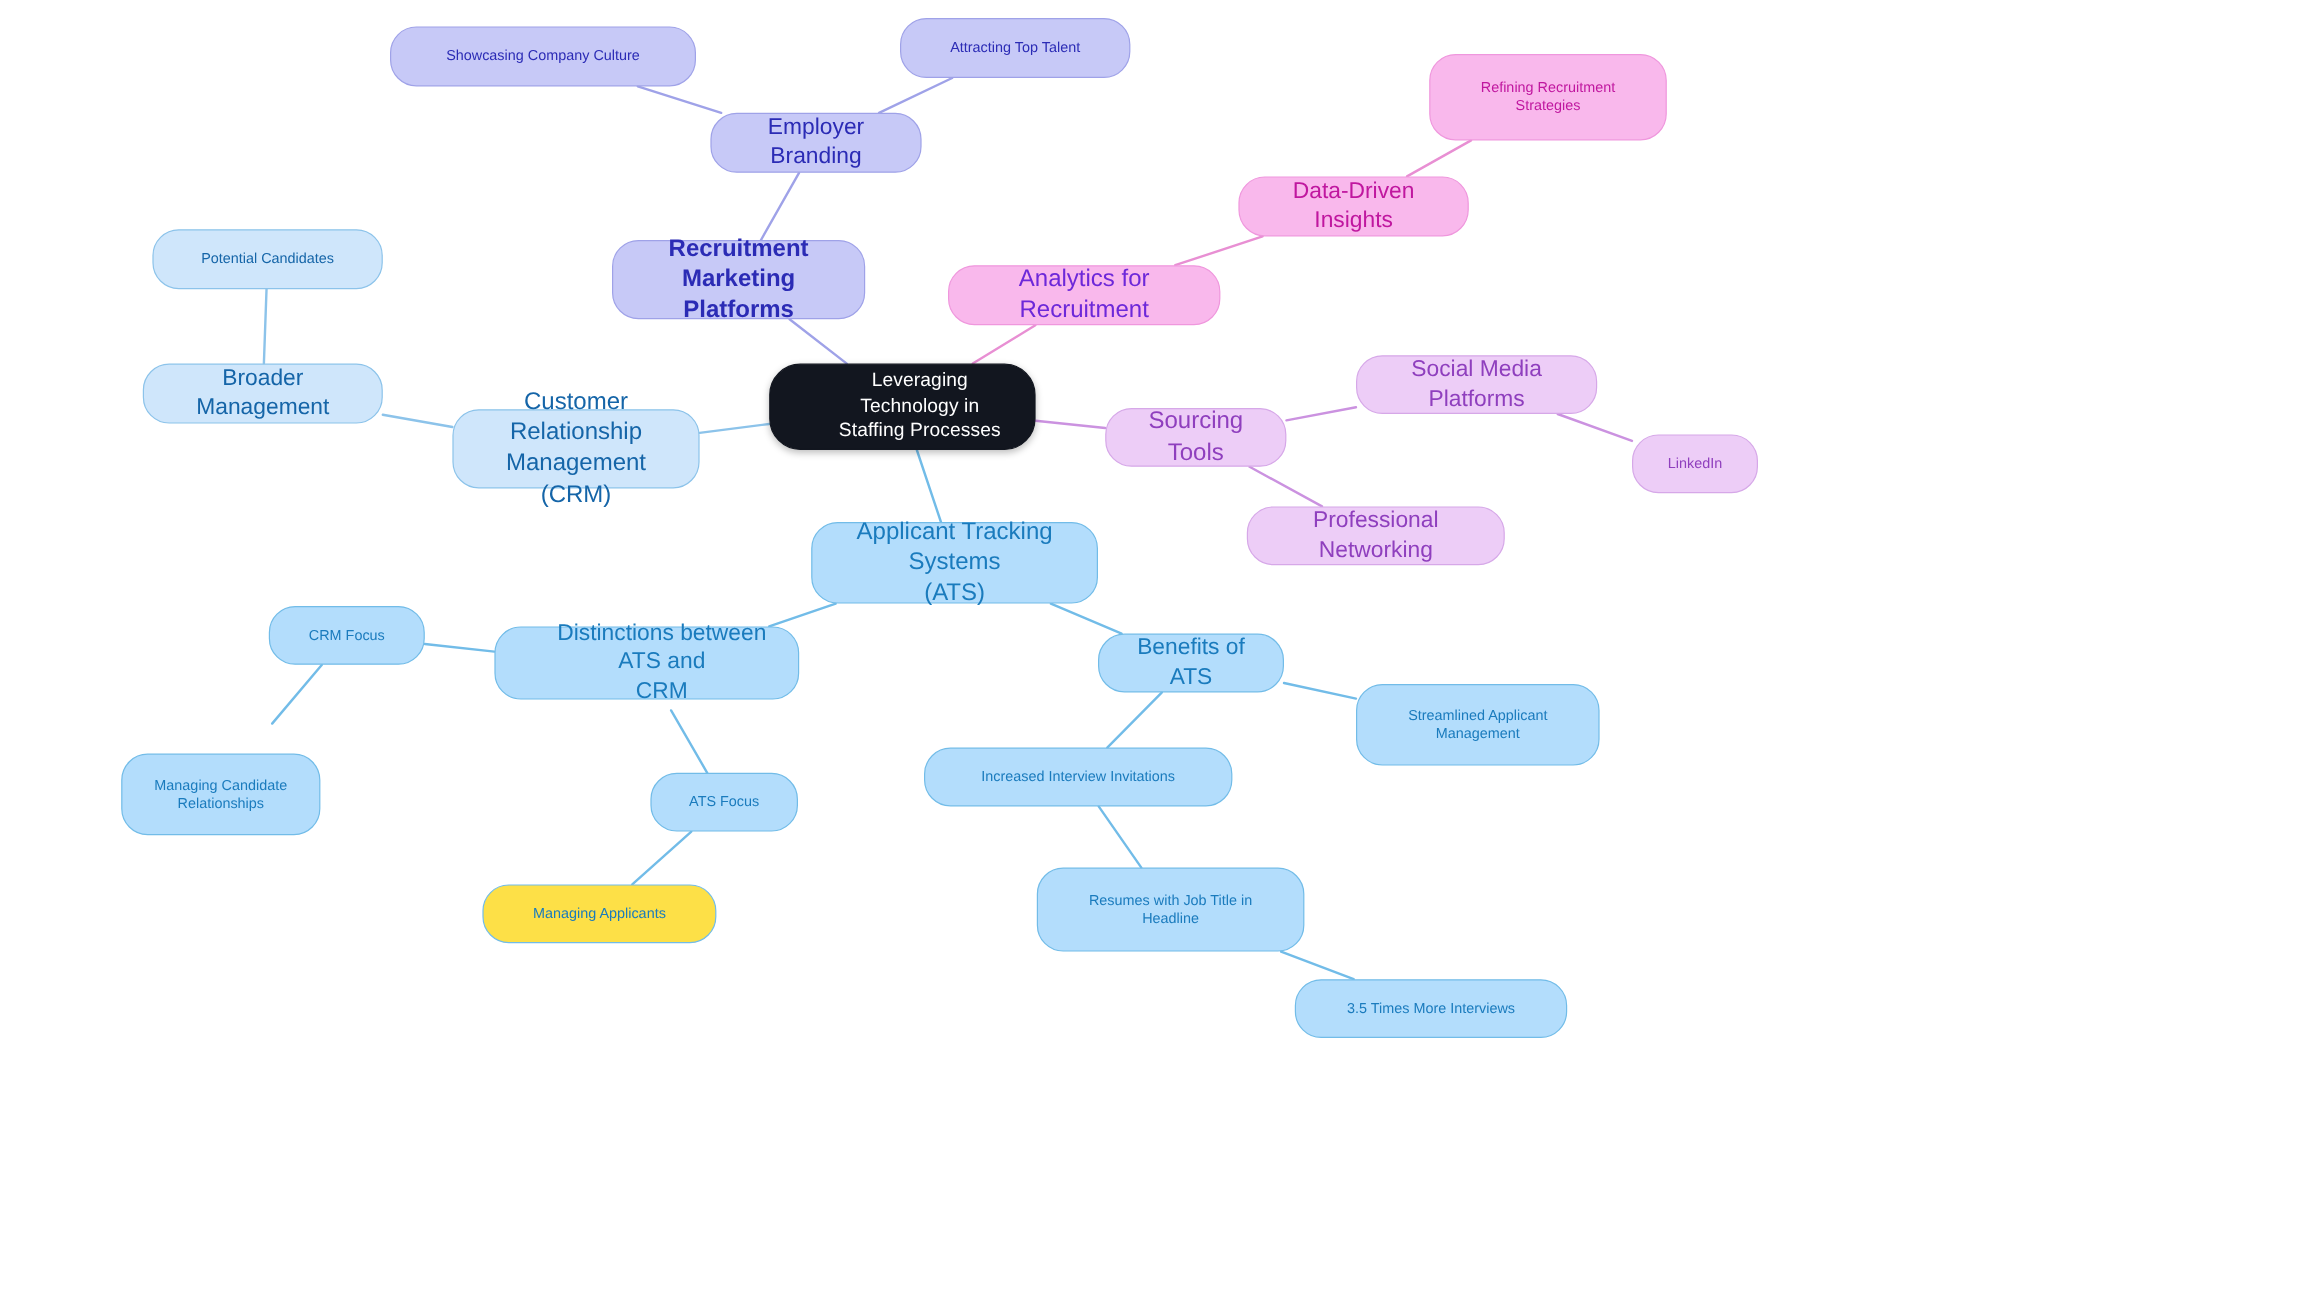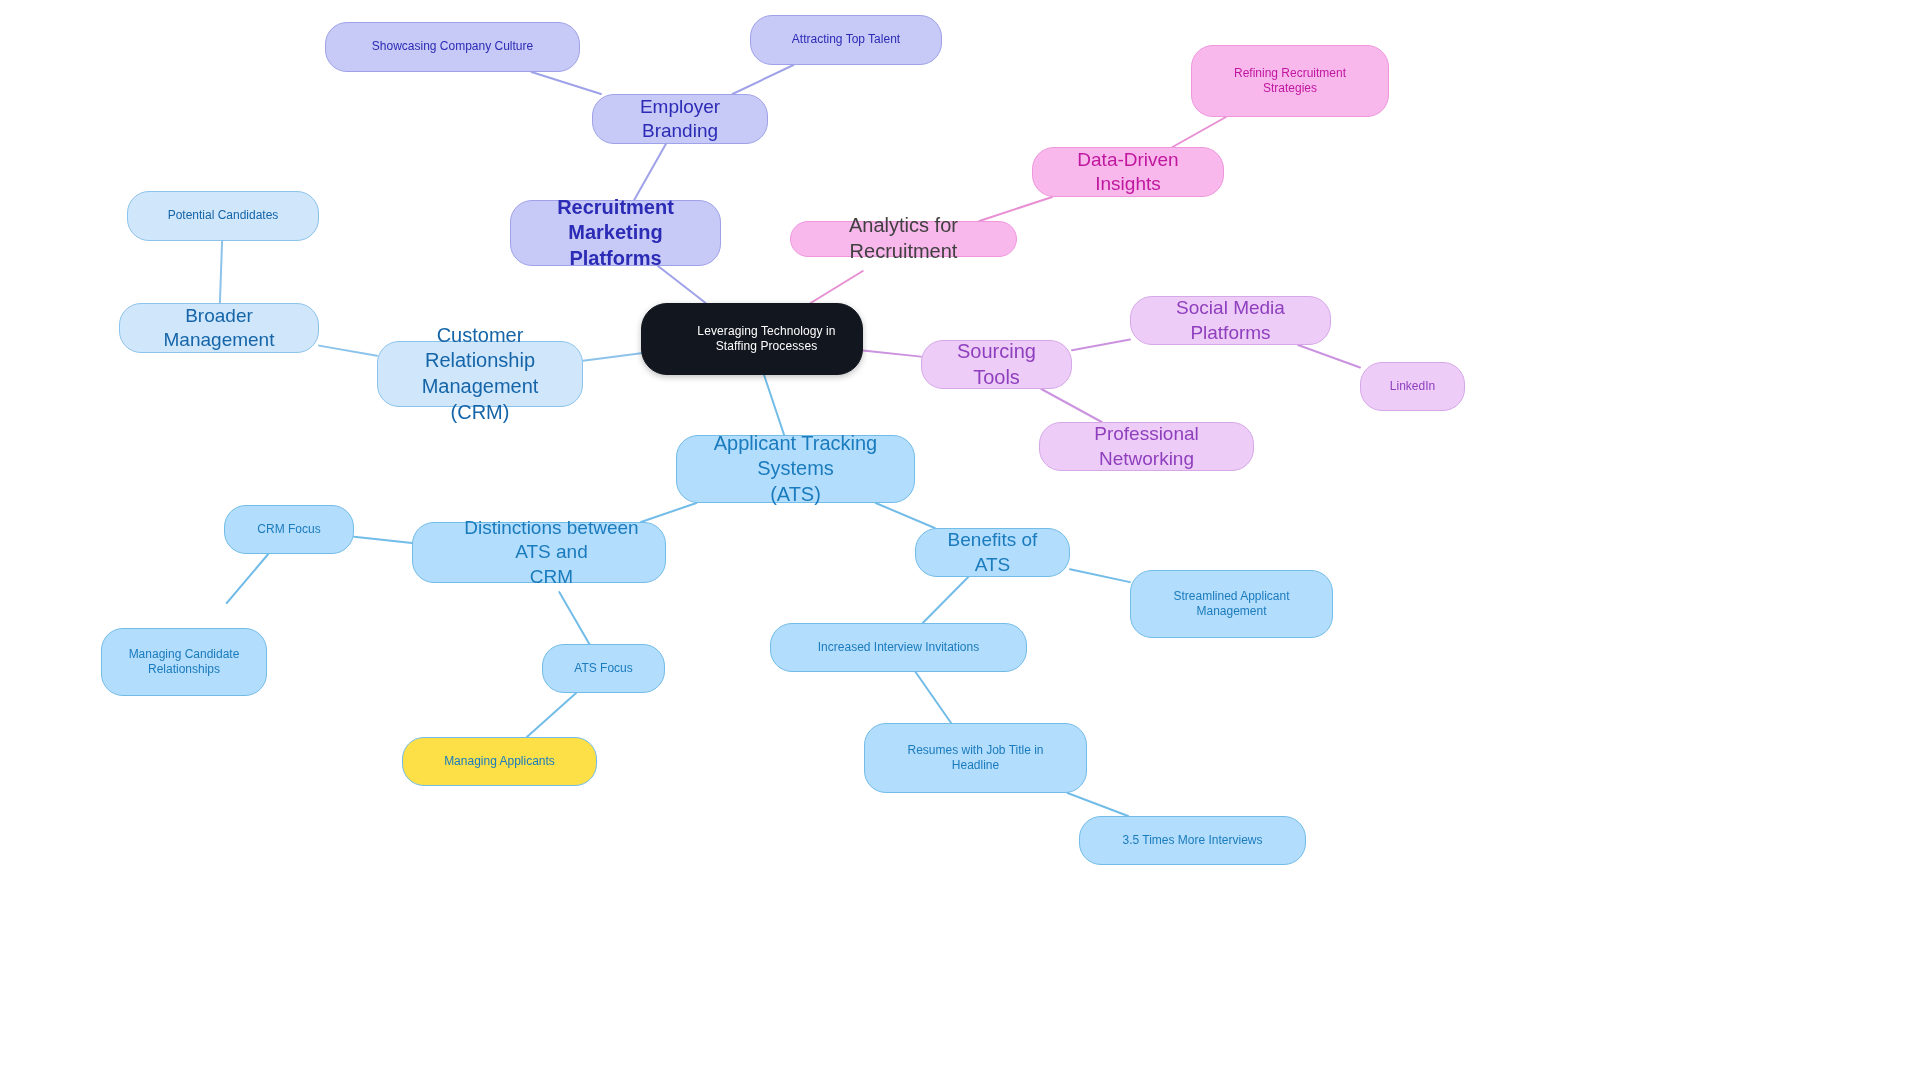--- a/index.html
+++ b/index.html
@@ -33,21 +33,21 @@
     border-radius: 22px;
     border-style: solid;
     border-width: 1px;
     line-height: 1.28;
     padding: 6px 14px;
     white-space: pre-line;
     z-index: 2;
   }
   .node.root {
     border-radius: 26px;
-    font-size: 12px;
+    font-size: 16px;
     letter-spacing: 0.1px;
     box-shadow: 0 2px 6px rgba(0,0,0,0.25);
     padding-left: 43px;
   }
   .node.lvl1 { font-size: 20px; }
   .node.lvl2 { font-size: 19px; }
   .node.lvl3 { font-size: 12px; }
 </style>
 </head>
 <body>
@@ -80,21 +80,21 @@
       <line x1="915.5723981900453" y1="672" x2="951.1108597285067" y2="723" stroke="#72bce8" stroke-width="2" stroke-linecap="round"></line>
       <line x1="1067.560606060606" y1="793" x2="1128.0575757575757" y2="816" stroke="#72bce8" stroke-width="2" stroke-linecap="round"></line>
     </svg>
 <div class="node root" style="left: 641px; top: 303px; width: 222px; height: 72px; background: rgb(18, 22, 31); color: rgb(255, 255, 255); border-color: rgb(18, 22, 31);"><span>Leveraging Technology in
 Staffing Processes</span></div>
     <div class="node lvl1" style="left: 510px; top: 200px; width: 211px; height: 66px; background: rgb(199, 201, 247); color: rgb(43, 43, 181); border-color: rgb(159, 162, 232); font-weight: bold;"><span>Recruitment Marketing
 Platforms</span></div>
     <div class="node lvl2" style="left: 592px; top: 94px; width: 176px; height: 50px; background: rgb(199, 201, 247); color: rgb(43, 43, 181); border-color: rgb(159, 162, 232);"><span>Employer Branding</span></div>
     <div class="node lvl3" style="left: 325px; top: 22px; width: 255px; height: 50px; background: rgb(199, 201, 247); color: rgb(43, 43, 181); border-color: rgb(159, 162, 232);"><span>Showcasing Company Culture</span></div>
     <div class="node lvl3" style="left: 750px; top: 15px; width: 192px; height: 50px; background: rgb(199, 201, 247); color: rgb(43, 43, 181); border-color: rgb(159, 162, 232);"><span>Attracting Top Talent</span></div>
-    <div class="node lvl1" style="left: 790px; top: 221px; width: 227px; height: 36px; background: rgb(249, 184, 236); color: #404040; border-color: rgb(239, 151, 221);"><span>Analytics for Recruitment</span></div>
+    <div class="node lvl1" style="left: 790px; top: 221px; width: 227px; height: 50px; background: rgb(249, 184, 236); color: #6d28d9; border-color: rgb(239, 151, 221);"><span>Analytics for Recruitment</span></div>
     <div class="node lvl2" style="left: 1032px; top: 147px; width: 192px; height: 50px; background: rgb(249, 184, 236); color: rgb(192, 23, 159); border-color: rgb(239, 151, 221);"><span>Data-Driven Insights</span></div>
     <div class="node lvl3" style="left: 1191px; top: 45px; width: 198px; height: 72px; background: rgb(249, 184, 236); color: rgb(192, 23, 159); border-color: rgb(239, 151, 221);"><span>Refining Recruitment
 Strategies</span></div>
     <div class="node lvl1" style="left: 921px; top: 340px; width: 151px; height: 49px; background: rgb(237, 205, 247); color: rgb(143, 63, 190); border-color: rgb(214, 168, 232);"><span>Sourcing Tools</span></div>
     <div class="node lvl2" style="left: 1130px; top: 296px; width: 201px; height: 49px; background: rgb(237, 205, 247); color: rgb(143, 63, 190); border-color: rgb(214, 168, 232);"><span>Social Media Platforms</span></div>
     <div class="node lvl3" style="left: 1360px; top: 362px; width: 105px; height: 49px; background: rgb(237, 205, 247); color: rgb(143, 63, 190); border-color: rgb(214, 168, 232);"><span>LinkedIn</span></div>
     <div class="node lvl2" style="left: 1039px; top: 422px; width: 215px; height: 49px; background: rgb(237, 205, 247); color: rgb(143, 63, 190); border-color: rgb(214, 168, 232);"><span>Professional Networking</span></div>
     <div class="node lvl1" style="left: 377px; top: 341px; width: 206px; height: 66px; background: rgb(207, 230, 251); color: rgb(21, 101, 168); border-color: rgb(140, 195, 234);"><span>Customer Relationship
 Management (CRM)</span></div>
     <div class="node lvl2" style="left: 119px; top: 303px; width: 200px; height: 50px; background: rgb(207, 230, 251); color: rgb(21, 101, 168); border-color: rgb(140, 195, 234);"><span>Broader Management</span></div>

